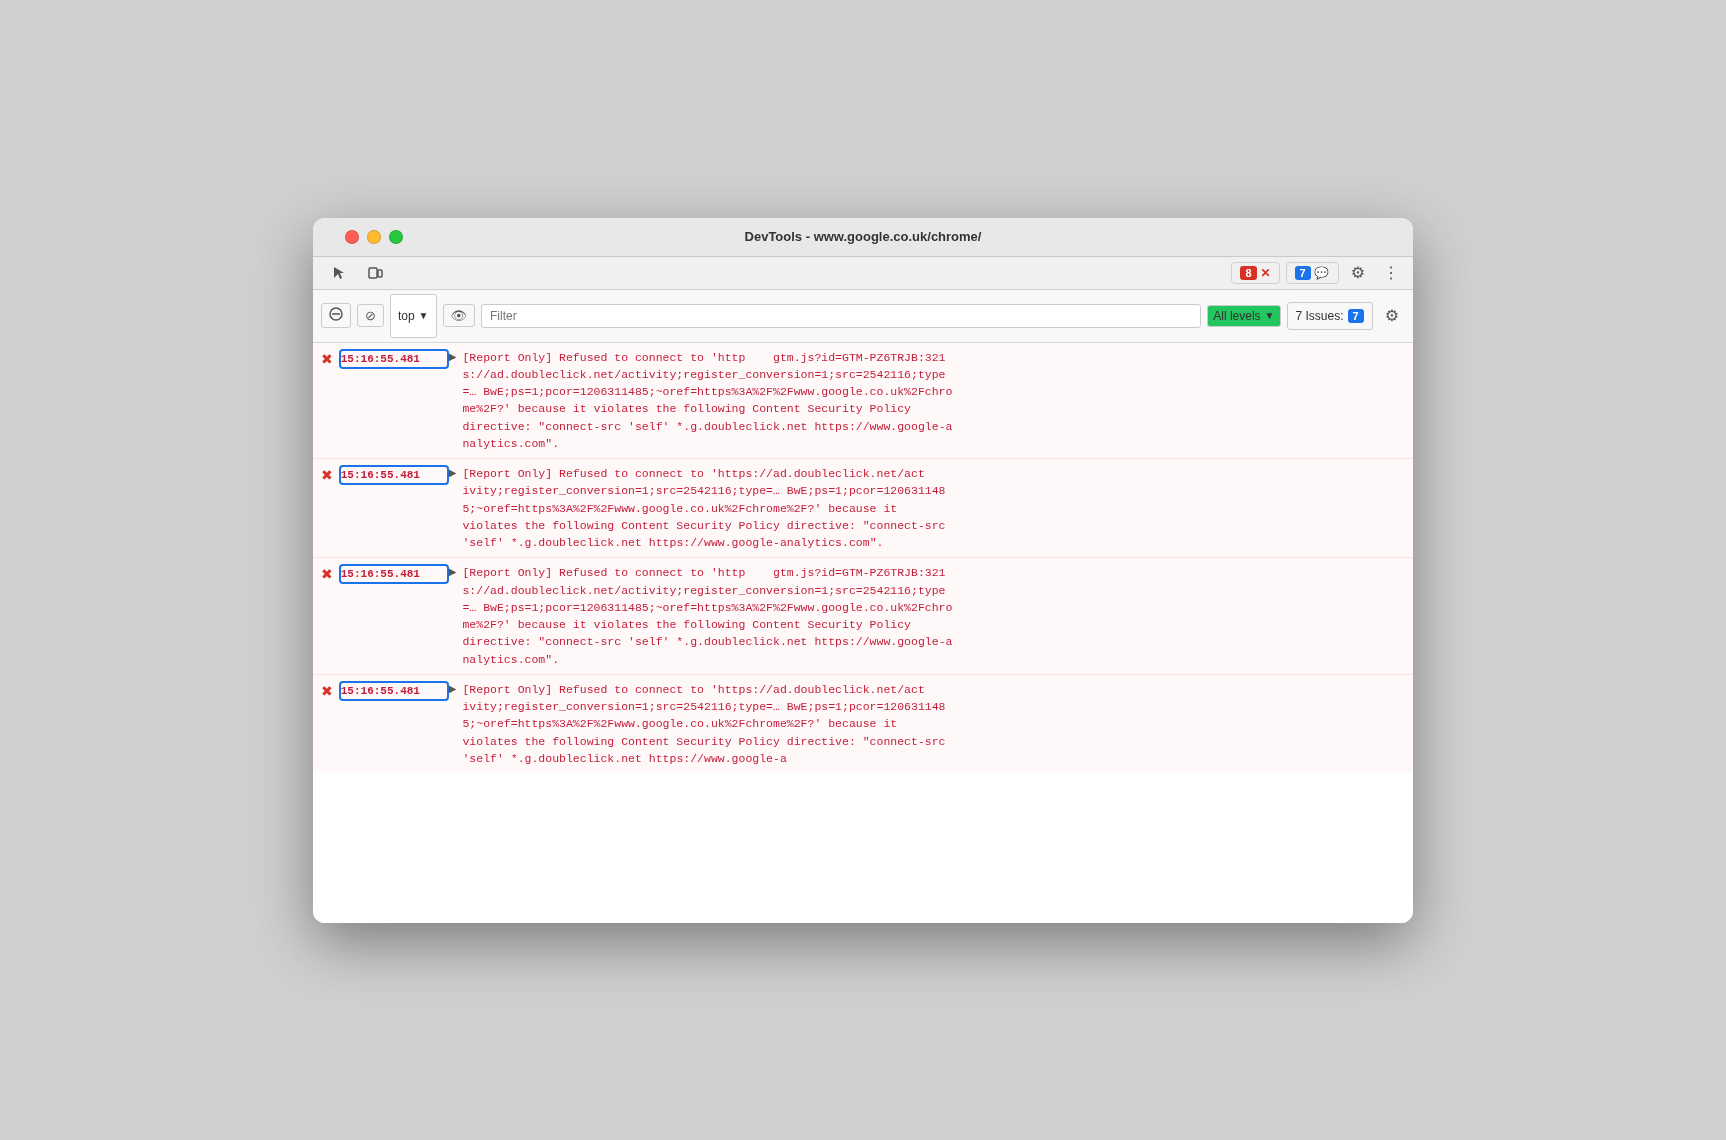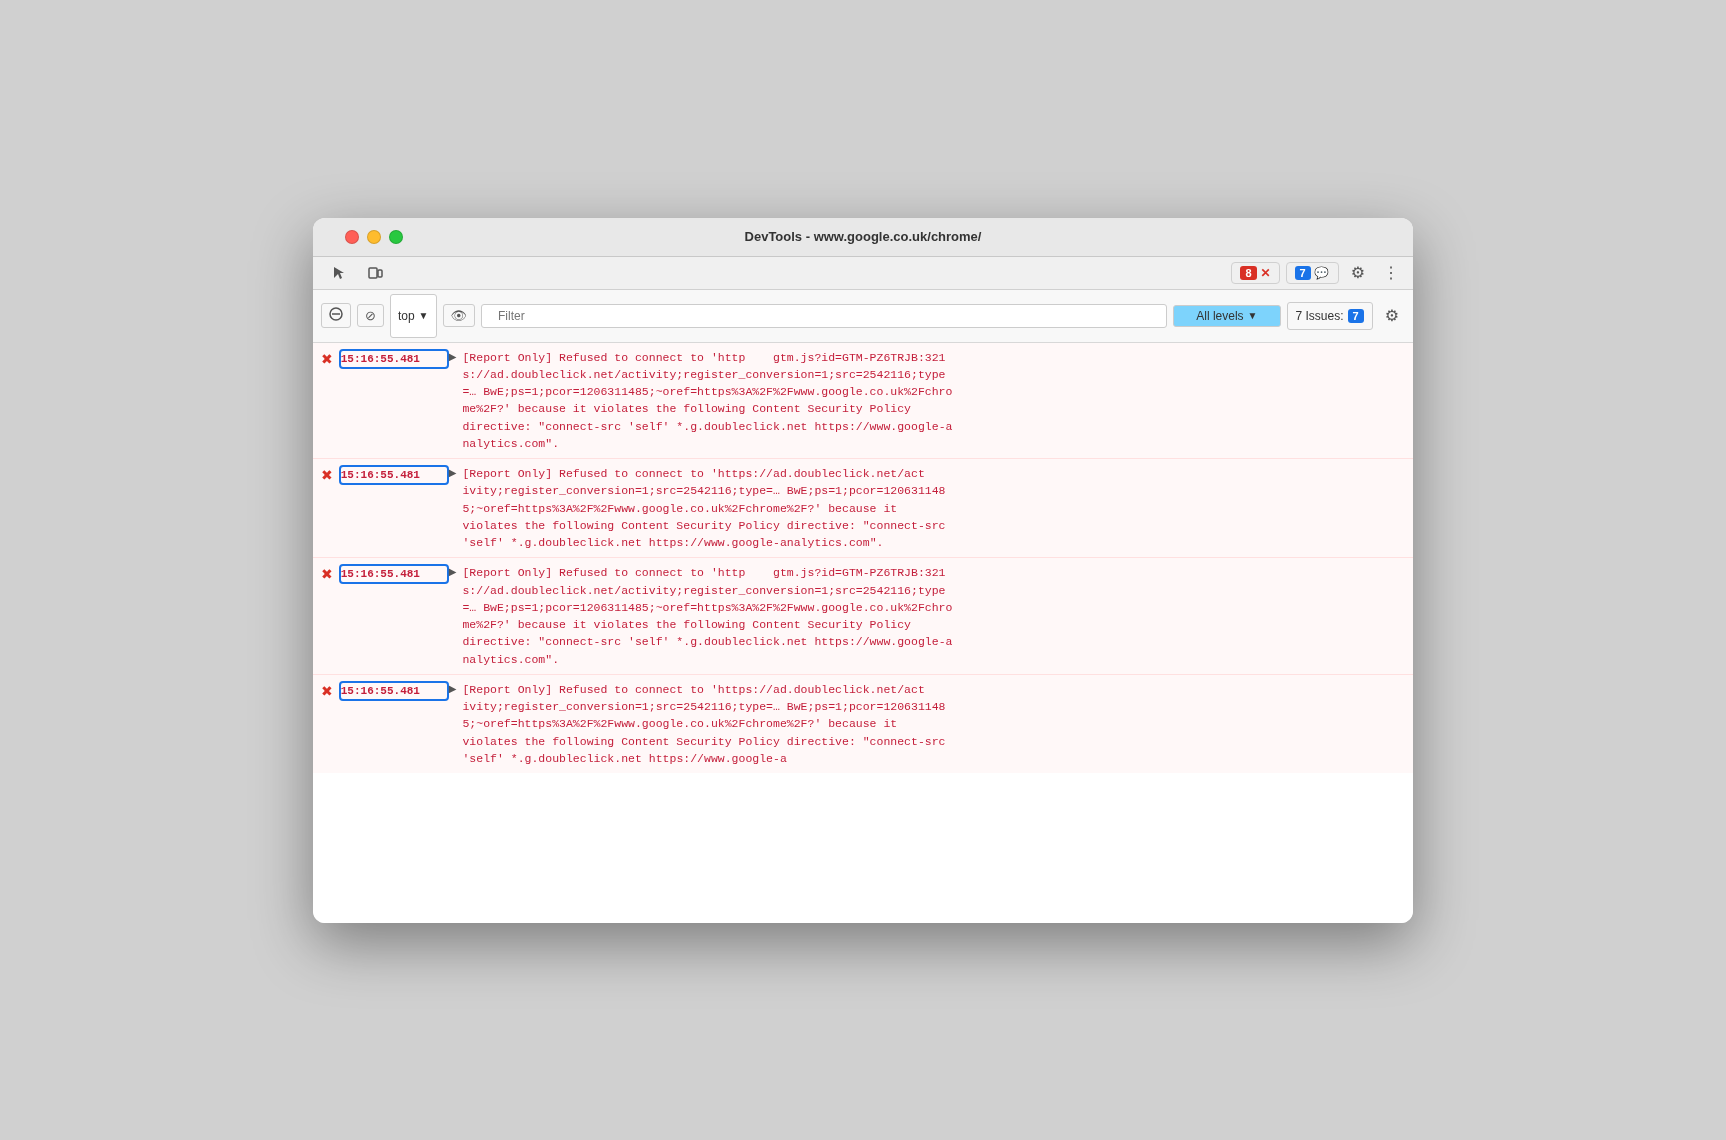--- a/index.html
+++ b/index.html
@@ -199,36 +199,36 @@
       padding: 3px 7px;
       cursor: pointer;
       font-size: 13px;
       color: #555;
     }
 
     .filter-input {
       flex: 1;
       border: 1px solid #ccc;
       border-radius: 3px;
-      padding: 4px 16px;
+      padding: 4px 8px;
       font-size: 12px;
       background: white;
       color: #999;
     }
 
     .levels-select {
       display: flex;
       align-items: center;
       border: 1px solid #ccc;
       border-radius: 3px;
-      padding: 3px 22px;
+      padding: 3px 5px;
       cursor: pointer;
       font-size: 12px;
       color: #333;
-      background: #7dd3fc;
+      background: #22c55e;
       gap: 4px;
       white-space: nowrap;
     }
 
     .issues-btn {
       display: flex;
       align-items: flex-end;
       gap: 4px;
       background: none;
       border: 1px solid #ccc;

